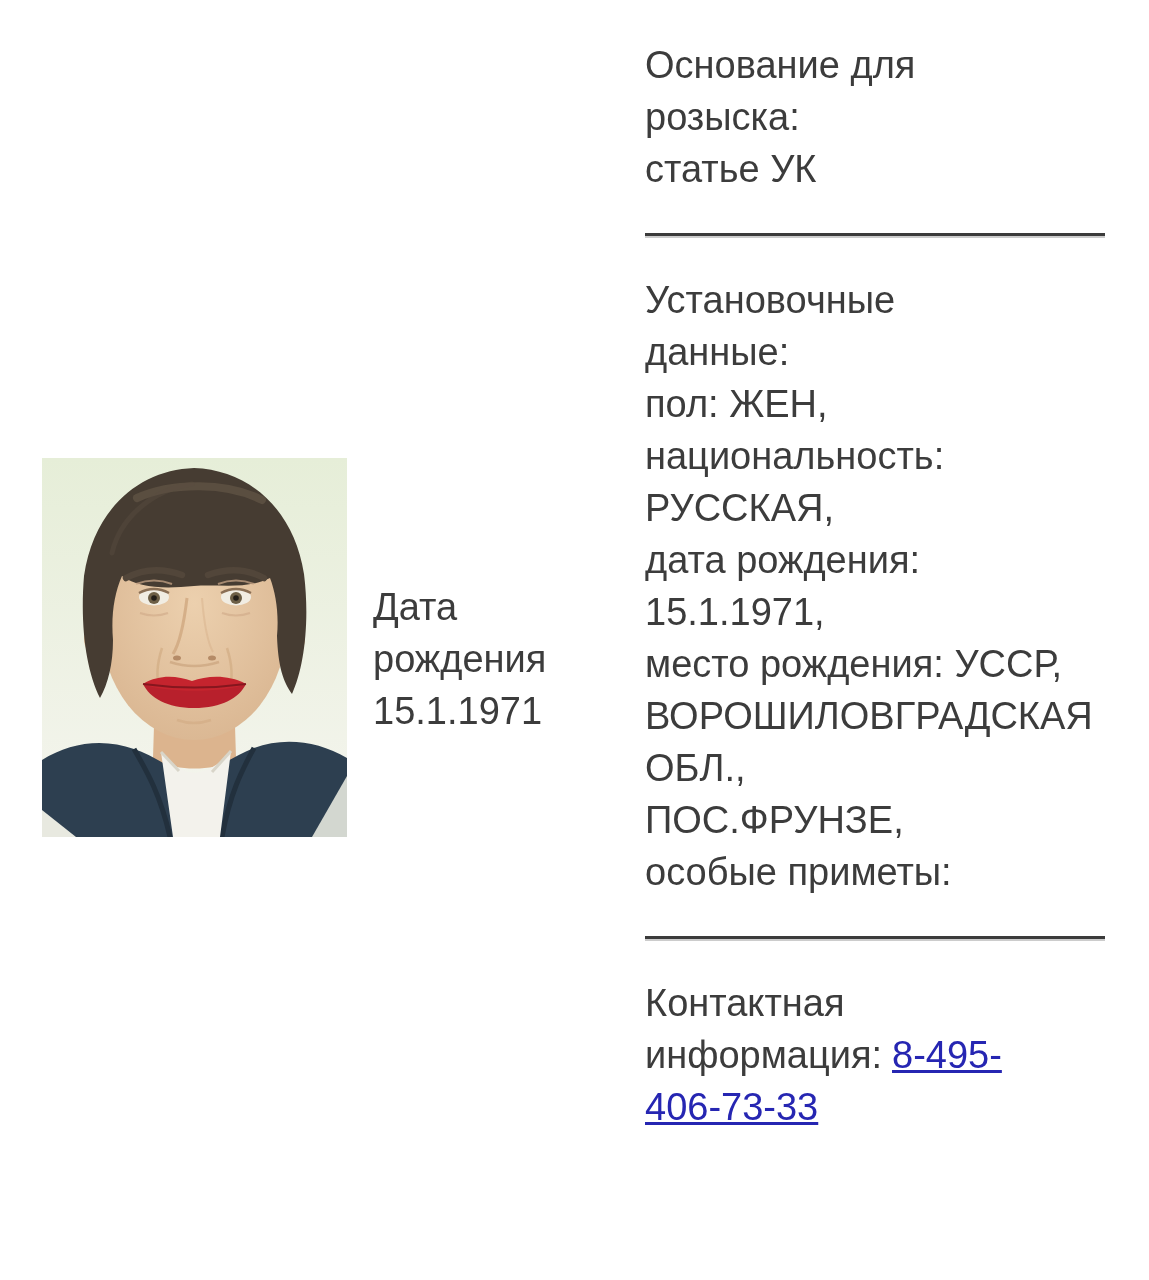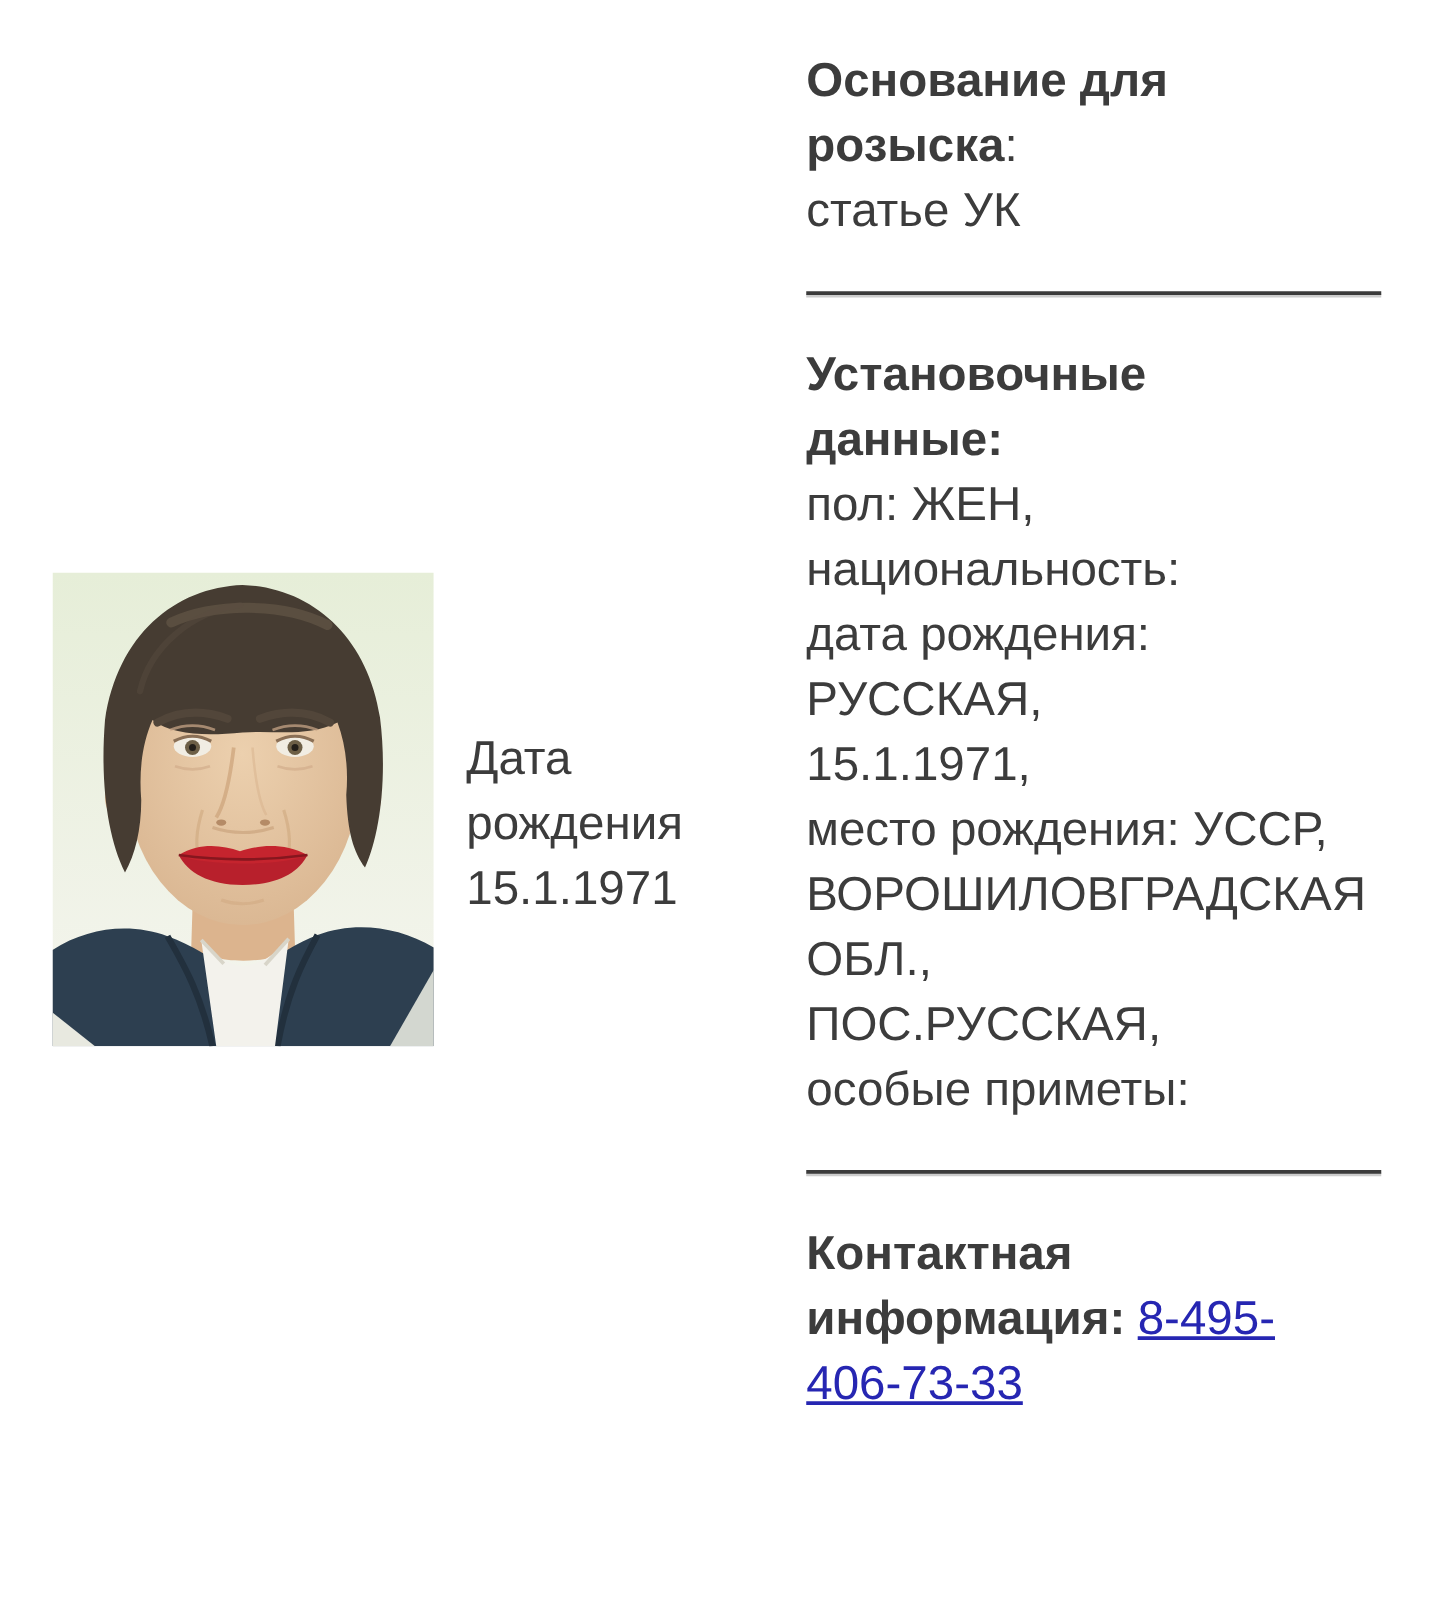--- a/index.html
+++ b/index.html
@@ -2,21 +2,21 @@
 <html lang="ru"><head>
 <meta charset="utf-8">
 <style>
   html,body{margin:0;padding:0;}
   body{
     width:1149px;height:1280px;position:relative;overflow:hidden;
     background:#ffffff;color:#3c3c3c;
     font-family:"Liberation Sans","DejaVu Sans",sans-serif;
     font-size:38px;line-height:52px;
   }
-  strong{font-weight:700;margin-top:48px;}
+  strong{font-weight:400;margin-top:48px;}
   .photo-cell{position:absolute;left:42px;top:458px;width:305px;height:379px;}
   .photo-cell svg{display:block;width:305px;height:379px;}
   .mid-cell{position:absolute;left:373px;top:581px;width:250px;}
   .mid-label{font-weight:400;}
   .right-cell{position:absolute;left:645px;top:39px;width:460px;}
   .line{white-space:nowrap;}
   hr.divider{
     border:none;height:3px;background:#3b3b3b;margin:38px 0;
     box-shadow:0 2px 0 #cccccc;
   }
@@ -109,27 +109,27 @@
       <div class="line">статье УК</div>
     </section>
 
     <hr class="divider">
 
     <section>
       <div class="line"><strong>Установочные</strong></div>
       <div class="line"><strong>данные:</strong></div>
       <div class="line">пол: ЖЕН,</div>
       <div class="line">национальность:</div>
+      <div class="line">РУССКАЯ,</div>
       <div class="line">дата рождения:</div>
-      <div class="line">РУССКАЯ,</div>
       <div class="line">15.1.1971,</div>
       <div class="line">место рождения: УССР,</div>
       <div class="line">ВОРОШИЛОВГРАДСКАЯ</div>
       <div class="line">ОБЛ.,</div>
-      <div class="line">ПОС.РУССКАЯ,</div>
+      <div class="line">ПОС.ФРУНЗЕ,</div>
       <div class="line">особые приметы:</div>
     </section>
 
     <hr class="divider">
 
     <section>
       <div class="line"><strong>Контактная</strong></div>
       <div>
         <strong>информация:</strong><a href="#" class="phone"><span>8-495-</span><br><span>406-73-33</span></a>
       </div>

